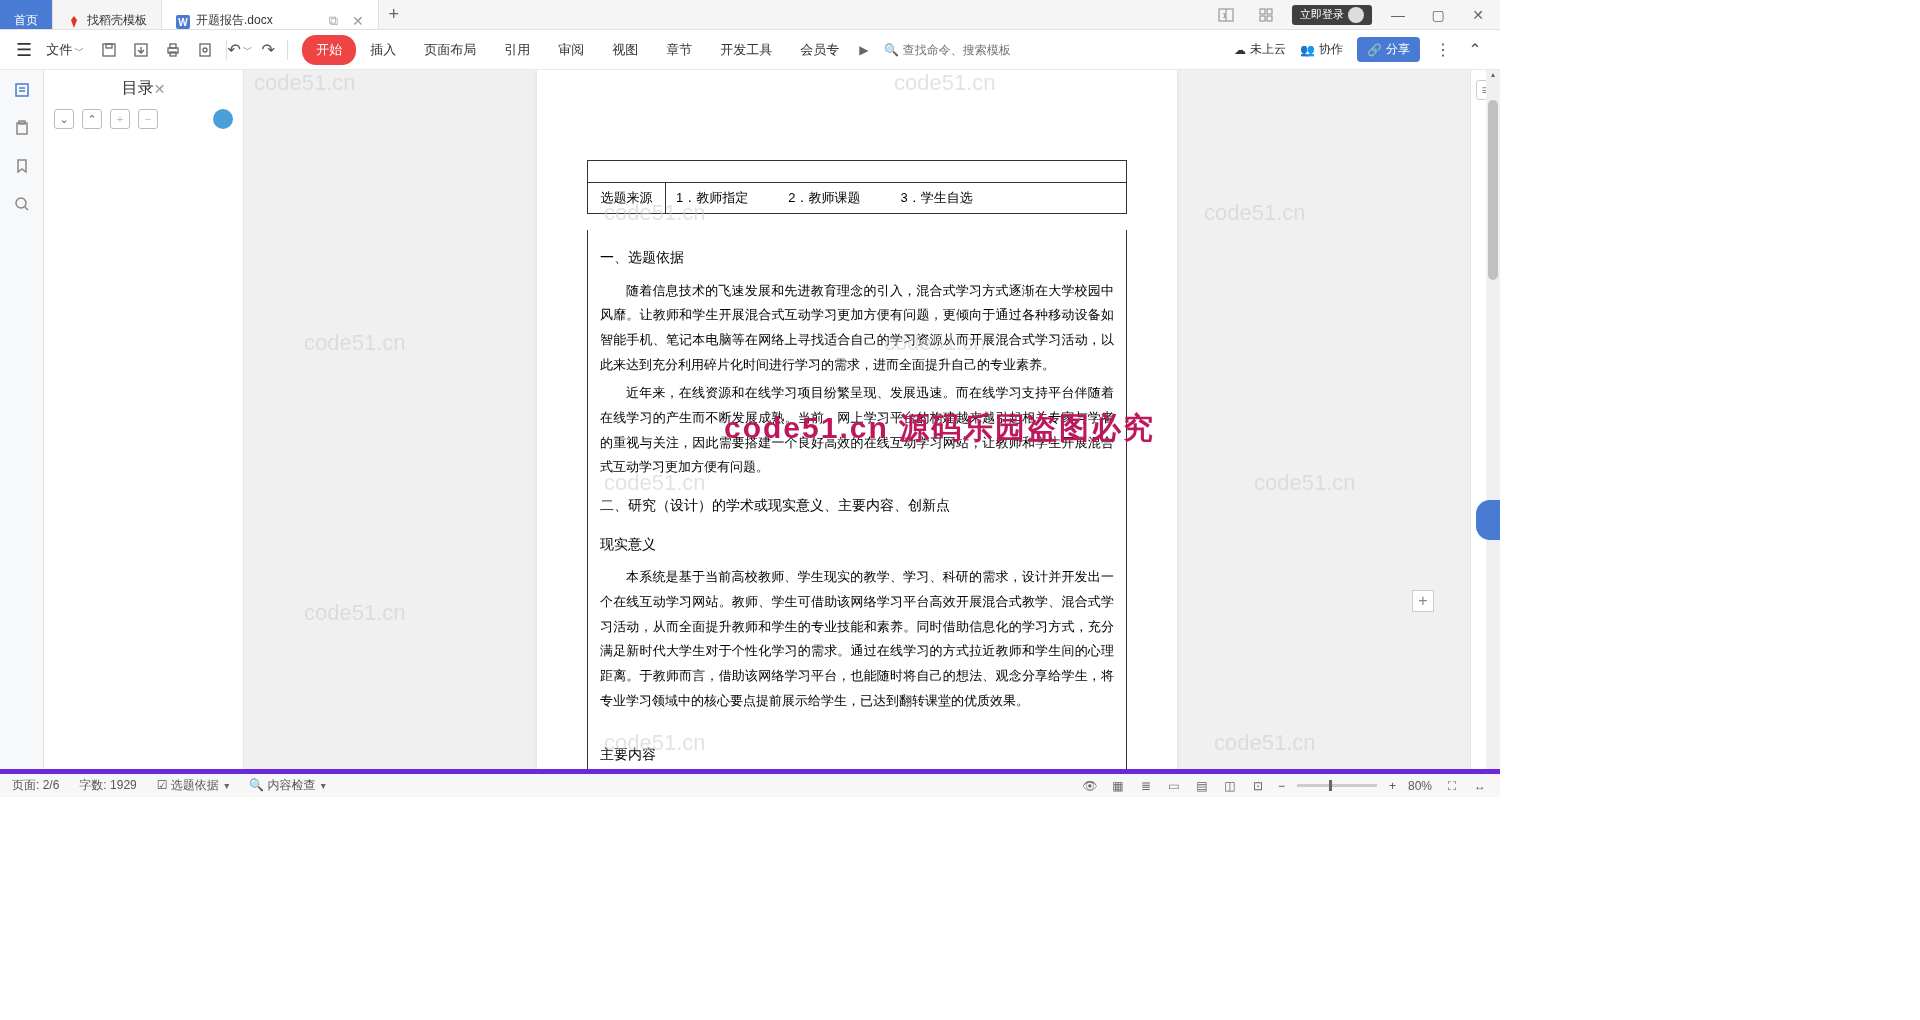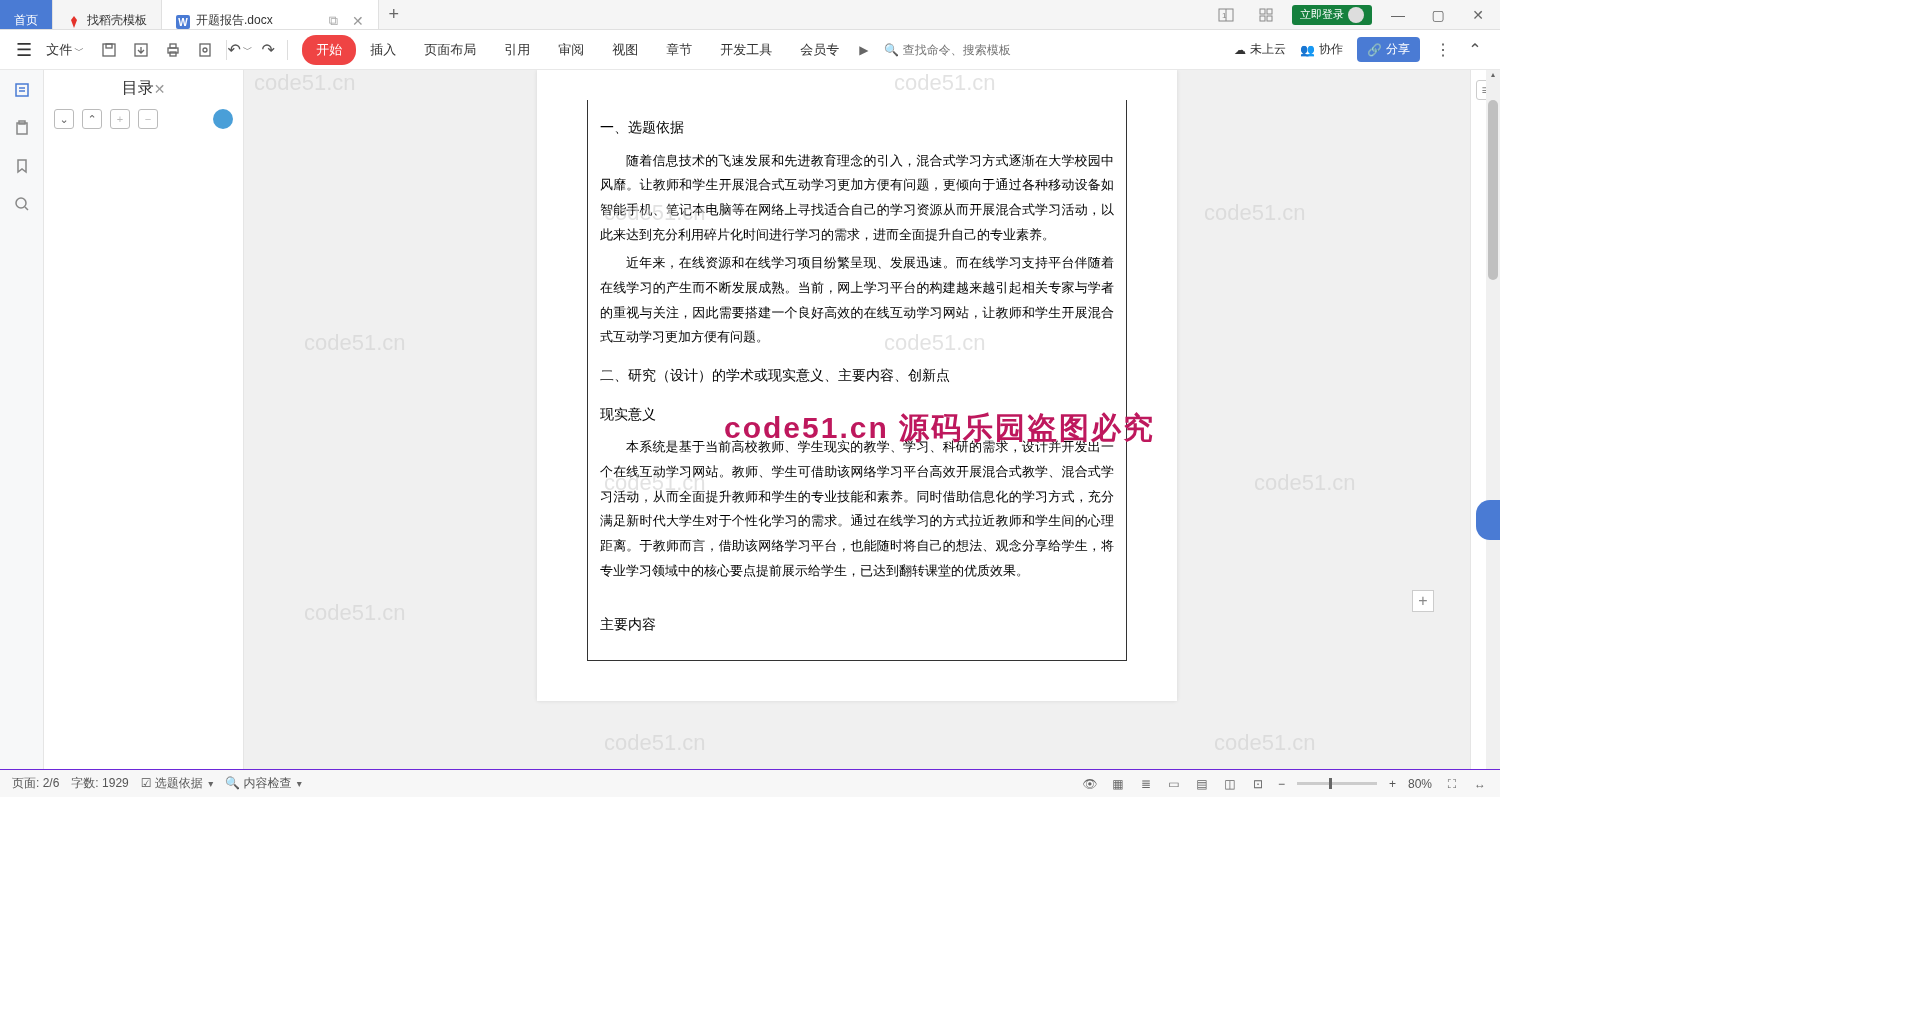--- a/index.html
+++ b/index.html
@@ -8,21 +8,21 @@
 
 .tab-bar { height: 30px; background: #f5f5f5; display: flex; align-items: stretch; border-bottom: 1px solid #e0e0e0; }
 .tab { display: flex; align-items: flex-end; padding: 0 14px; font-size: 12px; color: #333; border-right: 1px solid #e0e0e0; cursor: pointer; gap: 6px; position: relative; }
 .tab.home { background: #4a7bd4; color: #fff; }
 .tab.active { background: #fff; }
 .tab-icon { width: 14px; height: 14px; display: inline-flex; align-items: center; justify-content: center; }
 .tab-close { font-size: 14px; color: #999; margin-left: 8px; }
 .tab-add { width: 30px; display: flex; align-items: center; justify-content: center; color: #666; font-size: 18px; }
 .tab-right { margin-left: auto; display: flex; align-items: center; gap: 12px; padding-right: 8px; }
 .win-btn { width: 28px; height: 28px; display: flex; align-items: center; justify-content: center; color: #666; font-size: 14px; }
-.login-btn { background: #15803d; color: #fff; padding: 2px 8px; border-radius: 3px; font-size: 11px; display: flex; align-items: center; gap: 4px; }
+.login-btn { background: #404040; color: #fff; padding: 2px 8px; border-radius: 3px; font-size: 11px; display: flex; align-items: center; gap: 4px; }
 .avatar { width: 16px; height: 16px; background: #ddd; border-radius: 50%; display: inline-block; }
 
 
 .toolbar { height: 40px; display: flex; align-items: center; padding: 0 10px; border-bottom: 1px solid #e8e8e8; gap: 0; }
 .tb-hamburger { font-size: 18px; color: #333; padding: 0 6px; }
 .tb-file { font-size: 13px; color: #333; padding: 0 8px; }
 .tb-dd { font-size: 10px; color: #666; margin-left: 2px; }
 .tb-icongroup { display: flex; gap: 14px; padding: 0 8px; }
 .tb-icon { width: 18px; height: 18px; display: flex; align-items: center; justify-content: center; color: #555; }
 .tb-sep { width: 1px; height: 20px; background: #ddd; margin: 0 4px; }
@@ -68,21 +68,21 @@
 
 .right-rail { width: 30px; background: #fff; border-left: 1px solid #e5e5e5; display: flex; flex-direction: column; align-items: center; padding-top: 10px; gap: 14px; }
 .rr-btn { width: 20px; height: 20px; display: flex; align-items: center; justify-content: center; color: #888; font-size: 14px; border: 1px solid #ccc; border-radius: 3px; }
 .rr-add { position: absolute; right: 36px; top: 520px; width: 22px; height: 22px; border: 1px solid #ccc; background: #fff; display: flex; align-items: center; justify-content: center; color: #888; }
 .rr-feedback { position: absolute; right: 0; top: 500px; width: 24px; height: 40px; background: #4a7bd4; border-radius: 14px 0 0 14px; }
 .rr-scroll { position: absolute; right: 0; top: 70px; bottom: 28px; width: 14px; background: #f0f0f0; }
 .rr-scroll-thumb { position: absolute; right: 2px; top: 30px; width: 10px; height: 180px; background: #c0c0c0; border-radius: 5px; }
 .rr-scroll-up { position: absolute; right: 0; top: 0; width: 14px; height: 14px; font-size: 8px; color: #666; text-align: center;}
 
 
-.status-bar { position: absolute; bottom: 0; left: 0; right: 0; height: 28px; background: #f7f7f7; border-top: 1px solid #6d28d9; display: flex; align-items: center; padding: 0 12px; font-size: 12px; color: #555; gap: 12px; }
+.status-bar { position: absolute; bottom: 0; left: 0; right: 0; height: 28px; background: #f7f7f7; border-top: 5px solid #6d28d9; display: flex; align-items: center; padding: 0 12px; font-size: 12px; color: #555; gap: 20px; }
 .sb-right { margin-left: auto; display: flex; align-items: center; gap: 12px; }
 .sb-icon { width: 16px; height: 16px; display: flex; align-items: center; justify-content: center; color: #666; }
 .zoom-slider { width: 80px; height: 3px; background: #ccc; position: relative; }
 .zoom-slider::after { content: ''; position: absolute; left: 32px; top: -4px; width: 3px; height: 11px; background: #666; }
 </style>
 </head>
 <body>
 
 <div class="tab-bar">
   <div class="tab home">
@@ -240,20 +240,31 @@
       <span class="ot-btn">⌃</span>
       <span class="ot-btn" style="color:#bbb">+</span>
       <span class="ot-btn" style="color:#bbb">−</span>
       <span class="ot-chat"></span>
     </div>
   </div>
 
   <div class="doc-area">
     <div class="doc-move-handle">✥</div>
     <div class="doc-page">
+      <div class="doc-table">
+        <div class="row-empty"></div>
+        <div class="row-hdr">
+          <div class="cell-a">选题来源</div>
+          <div class="cell-b">
+            <span>1．教师指定</span>
+            <span>2．教师课题</span>
+            <span>3．学生自选</span>
+          </div>
+        </div>
+      </div>
       <div class="doc-content">
         <h4>一、选题依据</h4>
         <p>随着信息技术的飞速发展和先进教育理念的引入，混合式学习方式逐渐在大学校园中风靡。让教师和学生开展混合式互动学习更加方便有问题，更倾向于通过各种移动设备如智能手机、笔记本电脑等在网络上寻找适合自己的学习资源从而开展混合式学习活动，以此来达到充分利用碎片化时间进行学习的需求，进而全面提升自己的专业素养。</p>
         <p>近年来，在线资源和在线学习项目纷繁呈现、发展迅速。而在线学习支持平台伴随着在线学习的产生而不断发展成熟。当前，网上学习平台的构建越来越引起相关专家与学者的重视与关注，因此需要搭建一个良好高效的在线互动学习网站，让教师和学生开展混合式互动学习更加方便有问题。</p>
         <h4 class="sec">二、研究（设计）的学术或现实意义、主要内容、创新点</h4>
         <h4 class="sec">现实意义</h4>
         <p>本系统是基于当前高校教师、学生现实的教学、学习、科研的需求，设计并开发出一个在线互动学习网站。教师、学生可借助该网络学习平台高效开展混合式教学、混合式学习活动，从而全面提升教师和学生的专业技能和素养。同时借助信息化的学习方式，充分满足新时代大学生对于个性化学习的需求。通过在线学习的方式拉近教师和学生间的心理距离。于教师而言，借助该网络学习平台，也能随时将自己的想法、观念分享给学生，将专业学习领域中的核心要点提前展示给学生，已达到翻转课堂的优质效果。</p>
         <h4 class="sec" style="margin-top:28px">主要内容</h4>
 
       </div>

